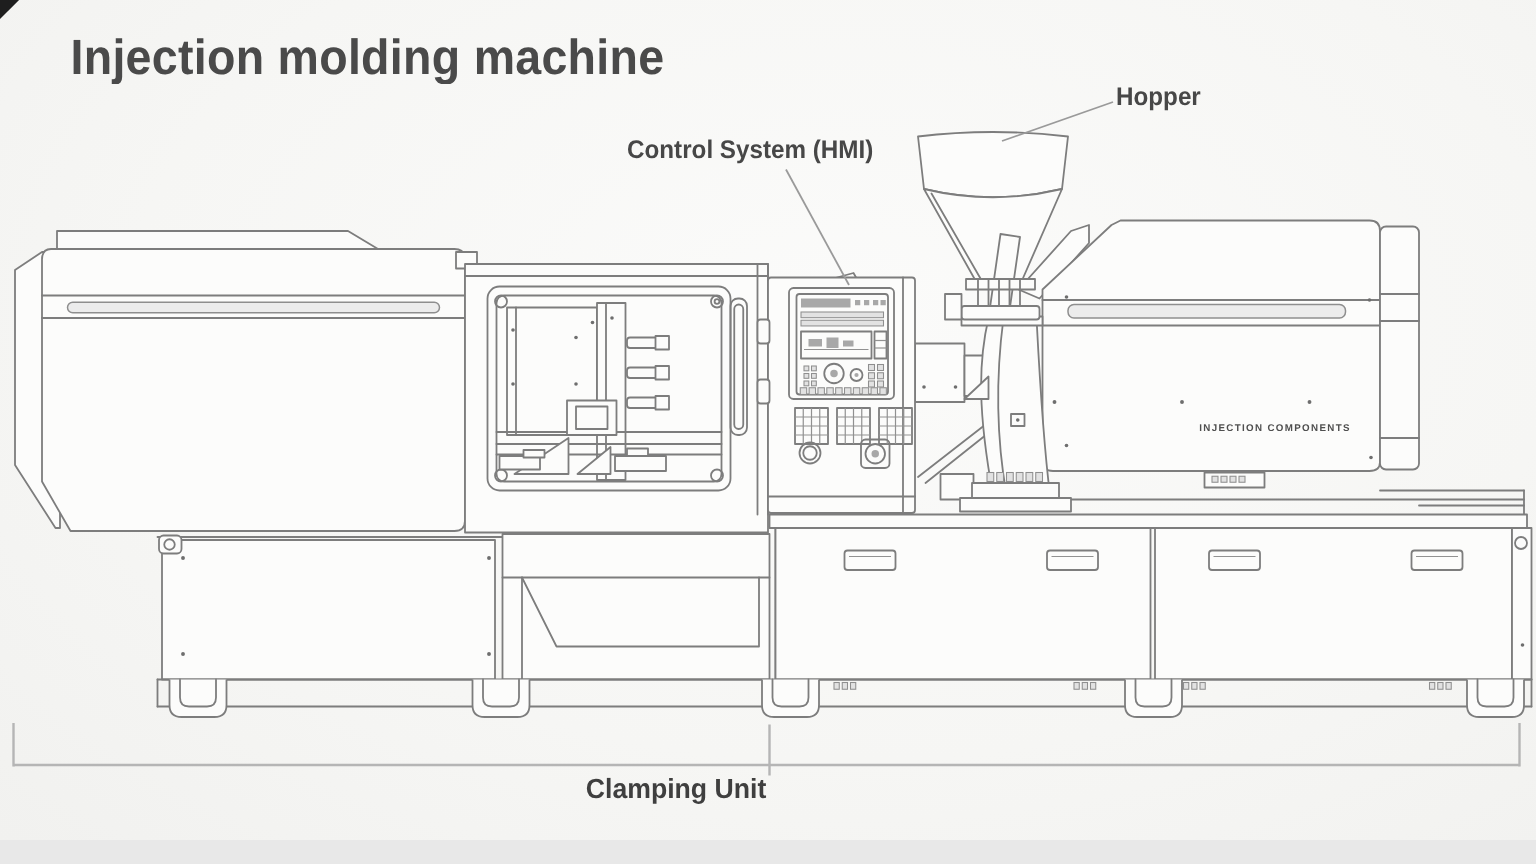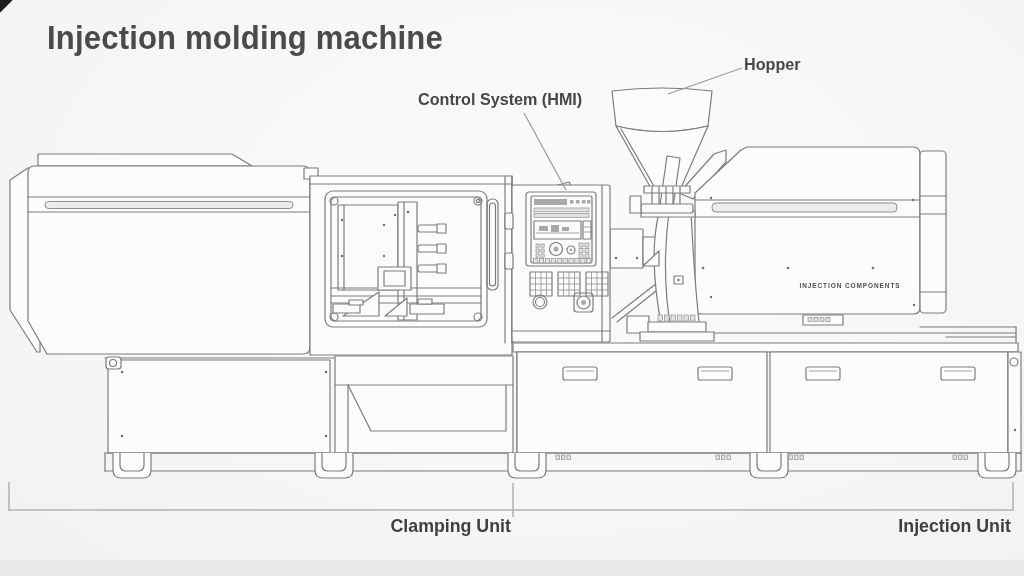--- a/index.html
+++ b/index.html
@@ -322,20 +322,17 @@
   <div class="label" id="page-title">Injection molding machine</div>
 
   <div class="label callout" id="control-system-label">Control System (HMI)</div>
 
   <div class="label callout" id="hopper-label">Hopper</div>
 
   <div class="unit-label" id="clamping-unit-label">
     <span>Clamping Unit</span>
   </div>
 
-  <div class="unit-label" id="injection-unit-label">
-    <span>Injection Unit</span>
-  </div>
 
   <div id="injection-components-text">INJECTION COMPONENTS</div>
 
   <div id="corner-smudge"></div>
 </div>
 
 </body></html>

